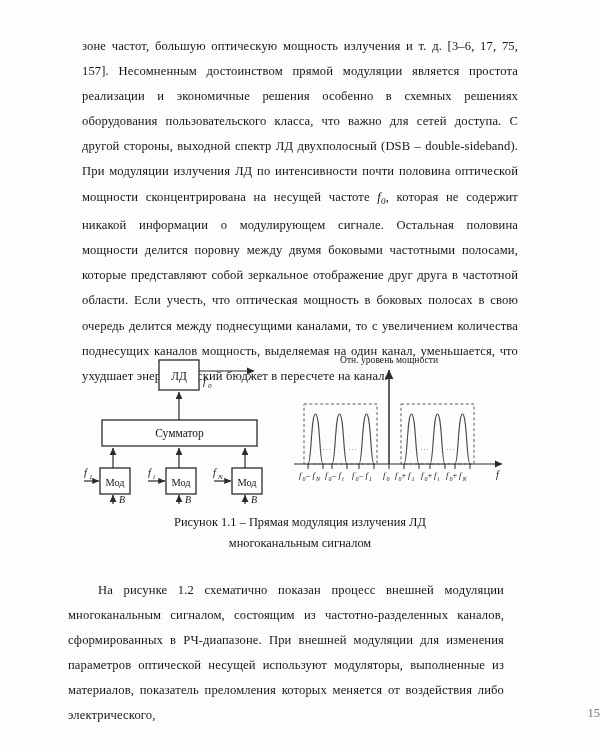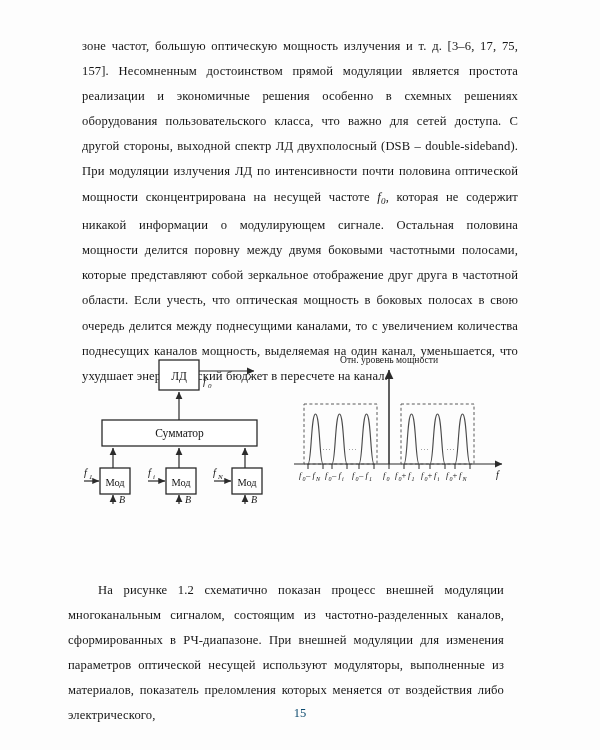--- a/index.html
+++ b/index.html
@@ -74,23 +74,23 @@
     left: 68px;
     top: 578px;
     width: 436px;
   }
 
   .page-number {
     position: absolute;
     left: 0;
     right: 0;
     top: 706px;
-    text-align: center;
+    text-align: right;
     font-size: 12.5px;
-    color: #0c4a6e;
+    color: #737373;
   }
   .pnum-inner { display:inline-block; }
 </style>
 </head>
 <body>
 
 <div class="page">
 
   <div class="content">
     <p class="body-text">
@@ -268,20 +268,24 @@
             <text x="367.5" y="128.5" font-style="italic" font-size="6">0</text>
             <text x="370.5" y="126">+</text>
             <text x="377" y="126" font-style="italic">f</text>
             <text x="380.5" y="128.5" font-style="italic" font-size="6">N</text>
           </g>
         </g>
       </g>
     </svg>
   </div>
 
+  <div class="caption">
+    <div>Рисунок 1.1 – Прямая модуляция излучения ЛД</div>
+    <div>многоканальным сигналом</div>
+  </div>
 
   <div class="tail">
     <p class="body-text indent">На рисунке 1.2 схематично показан процесс внешней модуляции многоканальным сигналом, состоящим из частотно-разделенных каналов, сформированных в РЧ-диапазоне. При внешней модуляции для изменения параметров оптической несущей используют модуляторы, выполненные из материалов, показатель преломления которых меняется от воздействия либо электрического,</p>
   </div>
 
   <div class="page-number">
     <span class="pnum-inner">15</span>
   </div>
 
 </div>

